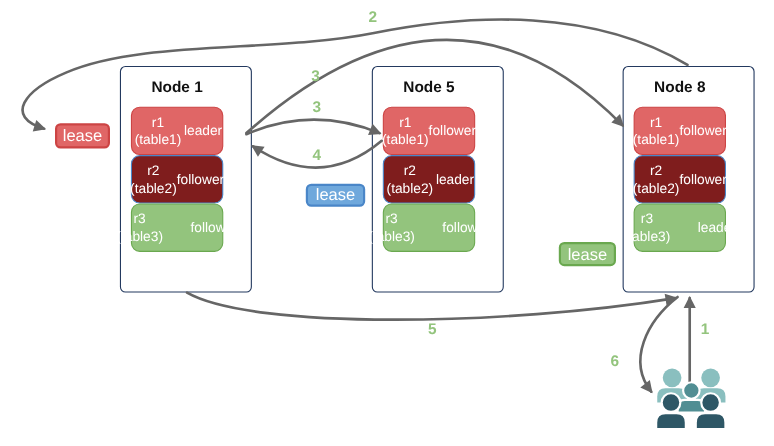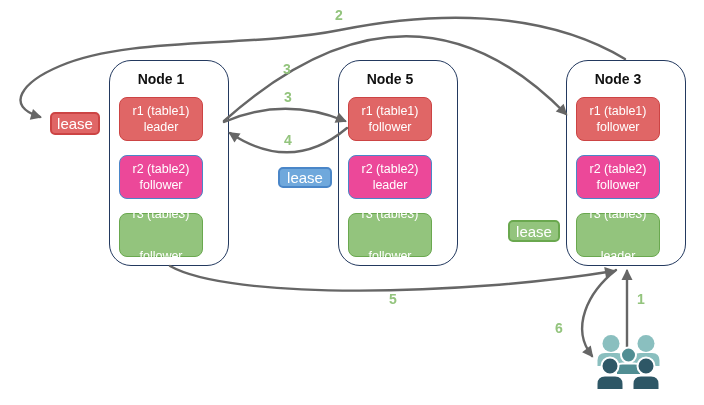--- a/index.html
+++ b/index.html
@@ -2,35 +2,35 @@
 <html><head>
 <meta charset="utf-8">
 <style>
   html,body{margin:0;padding:0;background:#ffffff;}
   body{font-family:"Liberation Sans",sans-serif;}
   .canvas{
     position:relative;width:704px;height:405px;background:#ffffff;overflow:hidden;
   }
   .node{
     position:absolute;width:120px;height:206px;box-sizing:border-box;
-    background:#ffffff;border:1.6px solid #23395f;border-radius:22px;
+    background:#ffffff;border:1.6px solid #23395f;border-radius:5px;
     padding:7px 25px 0 9px;z-index:1;
   }
   .node-title{
     text-align:center;font-size:14px;font-weight:bold;color:#111111;
     height:22px;line-height:22px;margin-bottom:7px;
   }
   .replica{
-    height:44px;border-radius:8px;margin-bottom:14px;
-    display:flex;flex-direction:column;align-items:center;justify-content:center;
+    height:44px;border-radius:8px;
+    display:flex;flex-direction:row;align-items:center;justify-content:center;
     color:#ffffff;font-size:12.5px;line-height:1.32;text-align:center;
     box-sizing:border-box;
   }
   .replica.red{background:#e06666;border:1.5px solid #cc4444;}
-  .replica.blue{background:#ec4899;border:1.5px solid #4a86c8;}
+  .replica.blue{background:#7f1d1d;border:1.5px solid #4a86c8;}
   .replica.green{background:#93c47d;border:1.5px solid #6aa84f;gap:25px;}
   .lease{
     position:absolute;z-index:10;color:#ffffff;font-size:15px;
     display:flex;align-items:center;justify-content:center;
     border-radius:5px;box-sizing:border-box;
   }
   .lease.red{left:50px;top:112px;width:50px;height:23px;background:#e06666;border:2px solid #cc4444;}
   .lease.blue{left:278px;top:167px;width:54px;height:21px;background:#6fa8dc;border:2px solid #4a86c8;}
   .lease.green{left:508px;top:220px;width:52px;height:22px;background:#93c47d;border:2px solid #6aa84f;}
   .step{
@@ -76,21 +76,21 @@
       <span>r2 (table2)</span>
       <span>leader</span>
     </div>
     <div class="replica green">
       <span>r3 (table3)</span>
       <span>follower</span>
     </div>
   </div>
 
   <div class="node" style="left:566px;top:60px;">
-    <div class="node-title">Node 3</div>
+    <div class="node-title">Node 8</div>
     <div class="replica red">
       <span>r1 (table1)</span>
       <span>follower</span>
     </div>
     <div class="replica blue">
       <span>r2 (table2)</span>
       <span>follower</span>
     </div>
     <div class="replica green">
       <span>r3 (table3)</span>

